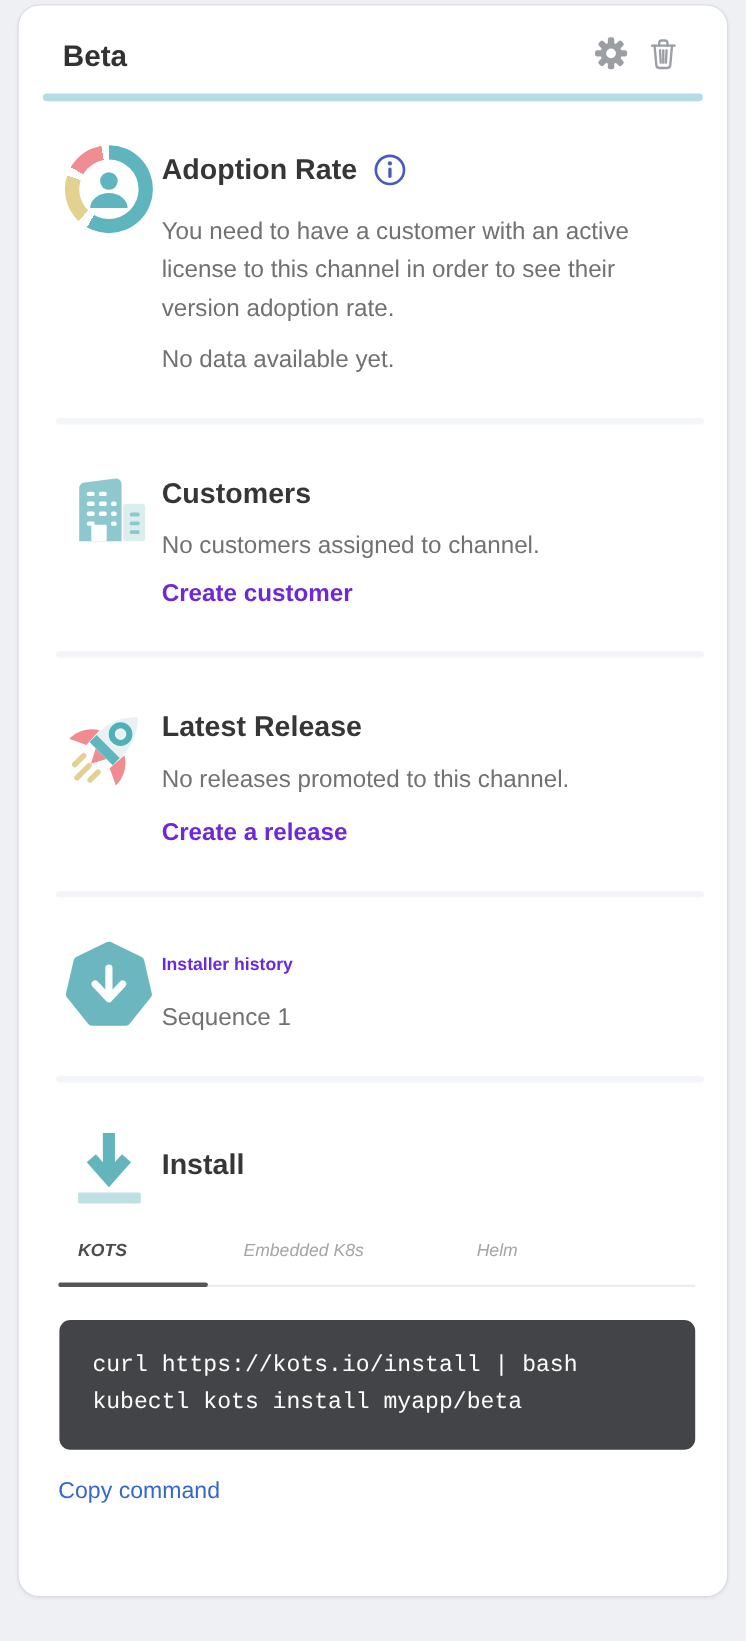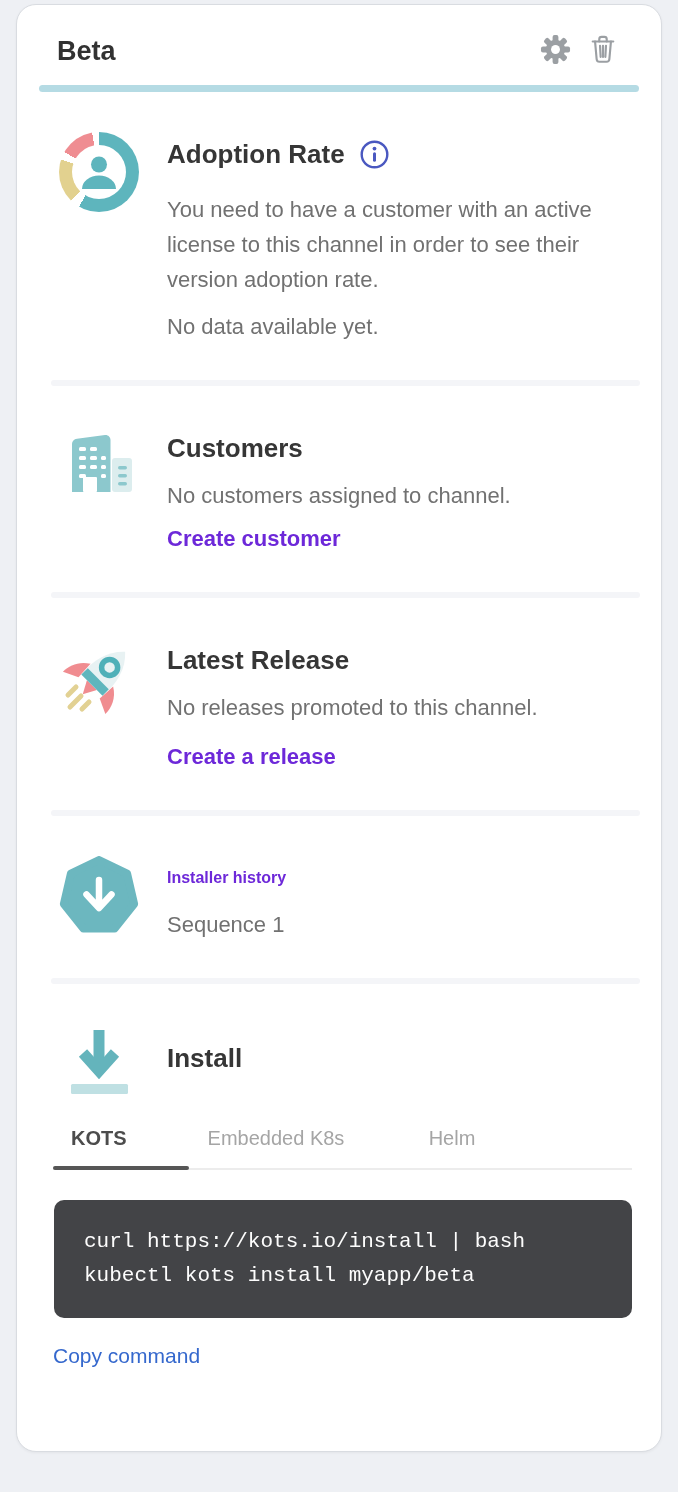--- a/index.html
+++ b/index.html
@@ -19,40 +19,40 @@
     box-shadow:0 1px 3px rgba(0,0,0,.05);
     overflow:hidden;
   }
   
   .card-header{display:flex;align-items:center;justify-content:space-between;padding:30px 42px 18px 40px;}
   .card-title{font-size:27px;font-weight:700;color:#323232;}
   .header-icons{display:flex;align-items:center;gap:16px;}
   .icon-btn{width:32px;height:32px;display:flex;align-items:center;justify-content:center;cursor:pointer;}
   .accent-bar{height:7px;border-radius:4px;background:#b5dbe4;margin:0 22px;}
   
-  .section{display:flex;gap:28px;padding:40px 40px 36px 42px;}
+  .section{display:flex;gap:8px;padding:40px 40px 36px 42px;}
   .section-icon{width:80px;height:80px;flex:none;position:relative;}
   .section-body{flex:1;min-width:0;padding-top:4px;}
   .title-row{display:flex;align-items:center;gap:14px;}
   .title-row.spread{justify-content:space-between;}
   .section-title{font-size:26px;font-weight:700;color:#363636;line-height:36px;}
   .muted{font-size:22px;color:#717171;line-height:35px;margin:12px 0 0 0;}
   .muted.second{margin-top:20px;}
   .link{font-size:22px;font-weight:700;color:#6d28d9;line-height:35px;margin-top:8px;display:inline-block;cursor:pointer;}
   .link.small{font-size:16px;margin:0;}
   .divider{height:6px;background:#f4f5f8;border-radius:3px;margin:0 21px 0 34px;}
   
   .donut{width:80px;height:80px;border-radius:50%;
     background:conic-gradient(#5eb5bd 0deg 210deg,#ffffff 210deg 224deg,#e2d18f 224deg 288deg,#ffffff 288deg 300deg,#ef8d92 300deg 350deg,#ffffff 350deg 360deg);
     position:relative;}
   .donut::before{content:"";position:absolute;inset:13px;background:#fff;border-radius:50%;}
   .donut svg{position:absolute;left:50%;top:50%;transform:translate(-50%,-50%);}
   
   .tabs{display:flex;margin:22px 29px 0 36px;border-bottom:2px solid #ececec;}
-  .tab{font-size:20px;line-height:24px;padding-bottom:18px;color:#a5a5a5;cursor:pointer;position:relative;box-sizing:border-box;}
+  .tab{font-size:16px;line-height:24px;padding-bottom:18px;color:#a5a5a5;cursor:pointer;position:relative;box-sizing:border-box;font-style:italic;}
   .tab-kots{width:136px;padding-left:18px;color:#4c4c4c;font-weight:700;}
   .tab-kots::after{content:"";position:absolute;left:0;right:0;bottom:-2px;height:4px;background:#565656;border-radius:2px;}
   .tab-embedded{width:174px;text-align:center;}
   .tab-helm{width:150px;margin-left:14px;text-align:center;}
   
   .airgap{display:flex;align-items:center;gap:20px;margin:28px 40px 0 44px;}
   .checkbox{appearance:none;-webkit-appearance:none;width:21px;height:21px;border:2px solid #8d9296;border-radius:5px;background:#fff;margin:0;cursor:pointer;}
   .airgap-label{font-size:20px;color:#4e4e4e;cursor:pointer;}
   
   .code{margin:30px 29px 0 37px;background:#434447;border-radius:10px;padding:25px 30px;

